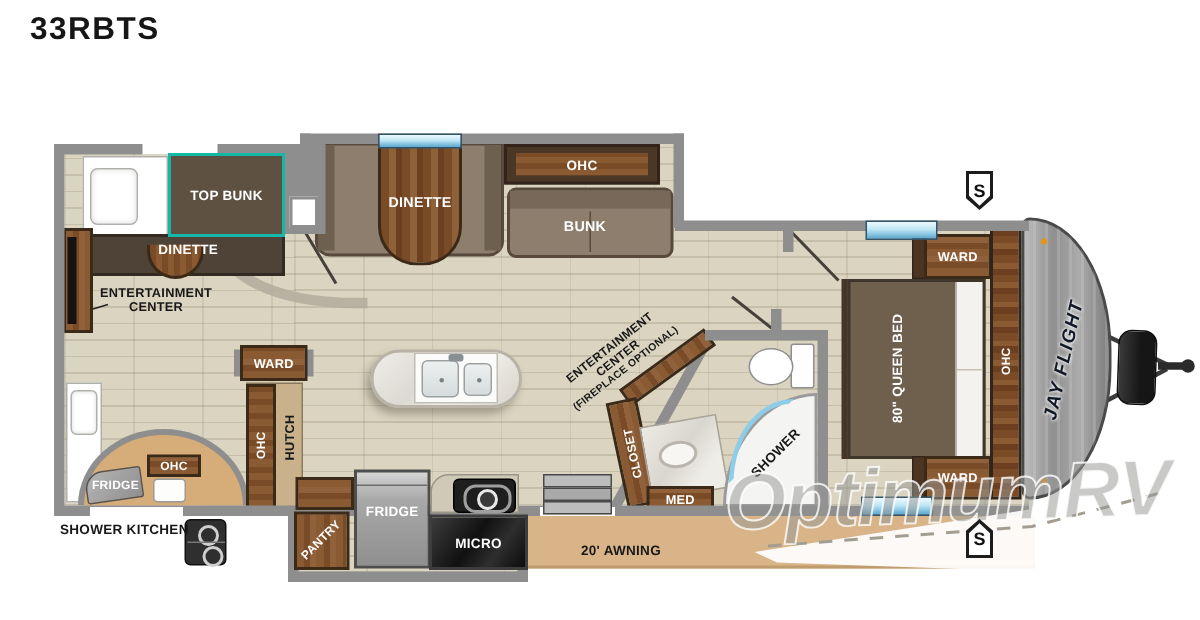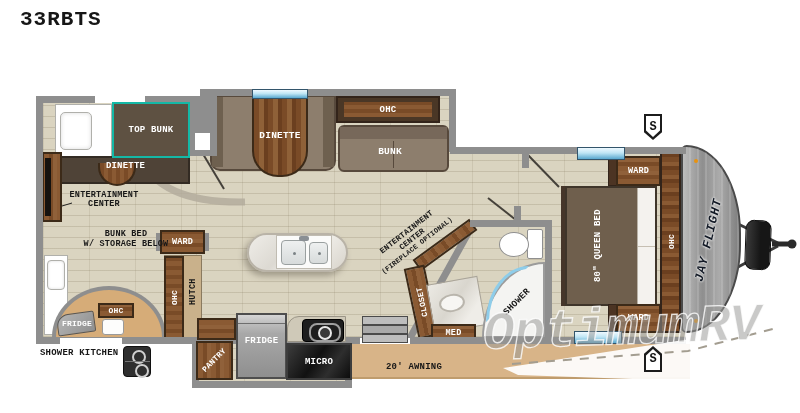--- a/index.html
+++ b/index.html
@@ -1,17 +1,17 @@
 <!DOCTYPE html>
 <html><head>
 <meta charset="utf-8">
 <style>
   html,body{margin:0;padding:0;background:#ffffff;}
   .stage{position:relative;width:800px;height:413px;background:#ffffff;overflow:hidden;
-         font-family:Liberation Mono, monospace;}
+         font-family:Liberation Sans, sans-serif;}
   .abs{position:absolute;}
   
   .floor{background:#dad4c0;
     background-image:
       repeating-linear-gradient(0deg, rgba(125,113,86,.22) 0 1px, transparent 1px 11px),
       repeating-linear-gradient(90deg, rgba(125,113,86,.15) 0 1px, transparent 1px 46px);
     z-index:10;}
   
   .wall{background:#8e8e8e;z-index:40;}
   .gap{background:#ffffff;z-index:41;}
@@ -85,24 +85,20 @@
   <div class="abs furn" style="left:98px;top:163px;width:38px;height:23px;border-radius:0 0 19px 19px;border:2px solid #3c2a18;border-top:none;background:repeating-linear-gradient(90deg,#7a4b27 0 4px,#8a5a33 4px 8px);"></div>
   <div class="abs lbl" style="left:88px;top:160px;width:75px;height:12px;">
       <span>DINETTE</span>
     </div>
   <div class="abs furn woodV" style="left:42px;top:152px;width:20px;height:70px;"></div>
   <div class="abs furn" style="left:45px;top:158px;width:6px;height:58px;background:#15120f;"></div>
   <div class="abs lbl dark" style="left:62px;top:189px;width:84px;height:22px;flex-direction:column;line-height:1.1;font-size:8.5px;">
     <span>ENTERTAINMENT</span>
     <span>CENTER</span>
   </div>
-  <div class="abs lbl dark" style="left:84px;top:229px;width:84px;height:22px;flex-direction:column;line-height:1.15;font-size:8.5px;">
-    <span>BUNK BED</span>
-    <span>W/ STORAGE BELOW</span>
-  </div>
   <div class="abs furn whitebox" style="left:44px;top:255px;width:24px;height:80px;"></div>
   <div class="abs furn whitebox" style="left:47px;top:260px;width:18px;height:30px;border-radius:4px;box-shadow:inset 0 0 3px rgba(0,0,0,.15);"></div>
 
   <div class="abs furn" style="left:52px;top:286px;width:114px;height:51px;background:#d6ac78;border:4px solid #8e8e8e;border-bottom:none;border-radius:57px 57px 0 0 / 51px 51px 0 0;"></div>
   <div class="abs furn" style="left:57px;top:313px;width:38px;height:21px;background:linear-gradient(135deg,#b5b5b5,#8f8f8f);border:1px solid #555;border-radius:12px 2px 2px 2px;transform:rotate(-8deg);z-index:31;"></div>
   <div class="abs lbl" style="left:57px;top:317px;width:40px;height:12px;font-size:8px;z-index:50;">
       <span>FRIDGE</span>
     </div>
   <div class="abs furn woodH" style="left:98px;top:303px;width:36px;height:15px;z-index:31;"></div>
   <div class="abs lbl" style="left:98px;top:304px;width:36px;height:13px;font-size:8px;z-index:50;">

